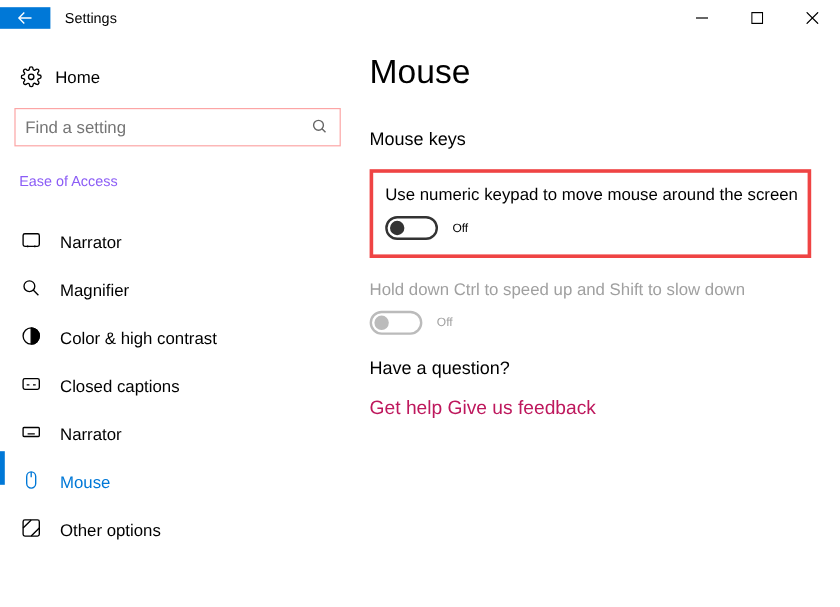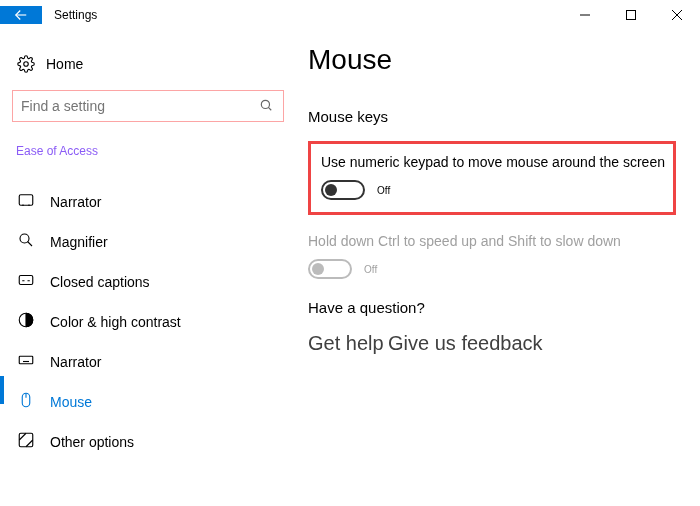--- a/index.html
+++ b/index.html
@@ -33,21 +33,21 @@
 .opt-label{font-size:14px;margin-bottom:10px}
 .toggle-row{display:flex;align-items:center;gap:12px}
 .toggle{width:44px;height:20px;border:2px solid #333;border-radius:10px;position:relative;background:#fff}
 .toggle.off .knob{position:absolute;left:2px;top:2px;width:12px;height:12px;background:#333;border-radius:50%}
 .toggle.on .knob{position:absolute;right:2px;top:2px;width:12px;height:12px;background:#333;border-radius:50%}
 .toggle.dis{border-color:#bbb}
 .toggle.dis .knob{background:#bbb}
 .toggle-txt{font-size:10px}
 .disabled .opt-label,.disabled .toggle-txt{color:#a0a0a0}
 .opt-block{margin-bottom:20px}
-.link{color:#404040;font-size:20px;cursor:pointer;margin-bottom:26px;display:inline-block}
+.link{color:#be185d;font-size:16px;cursor:pointer;margin-bottom:26px;display:inline-block}
 .section2{margin-top:6px}
 </style>
 </head>
 <body>
 
 <div class="titlebar">
   <div class="back-btn">
     <svg width="18" height="18" viewBox="0 0 24 24" fill="none" stroke-width="1.5">
         <path d="M19 12H5"></path>
         <path d="M11 18l-6-6 6-6"></path>
@@ -108,35 +108,35 @@
           <svg width="18" height="18" viewBox="0 0 24 24" fill="none" stroke="currentColor" stroke-width="1.5">
             <circle cx="10" cy="10" r="6"></circle>
             <path d="M20 20l-6-6"></path>
           </svg>
         </span>
       <span class="lbl">Magnifier</span>
     </div>
     <div class="nav-item">
       <span class="icon">
           <svg width="18" height="18" viewBox="0 0 24 24" fill="none" stroke="currentColor" stroke-width="1.5">
-            <rect x="3" y="6" width="18" height="12" rx="2"></rect>
-            <path d="M7 13h3M14 13h3"></path>
-          </svg>
-        </span>
-      <span class="lbl">Closed captions</span>
-    </div>
-    <div class="nav-item">
-      <span class="icon">
-          <svg width="18" height="18" viewBox="0 0 24 24" fill="none" stroke="currentColor" stroke-width="1.5">
             <circle cx="12" cy="12" r="9"></circle>
             <path d="M12 3v18"></path>
             <path d="M12 3a9 9 0 0 1 0 18" fill="currentColor"></path>
           </svg>
         </span>
       <span class="lbl">Color &amp; high contrast</span>
+    </div>
+    <div class="nav-item">
+      <span class="icon">
+          <svg width="18" height="18" viewBox="0 0 24 24" fill="none" stroke="currentColor" stroke-width="1.5">
+            <rect x="3" y="6" width="18" height="12" rx="2"></rect>
+            <path d="M7 13h3M14 13h3"></path>
+          </svg>
+        </span>
+      <span class="lbl">Closed captions</span>
     </div>
     <div class="nav-item">
       <span class="icon">
           <svg width="18" height="18" viewBox="0 0 24 24" fill="none" stroke="currentColor" stroke-width="1.5">
             <rect x="3" y="7" width="18" height="10" rx="1"></rect>
             <path d="M6 10h0M9 10h0M12 10h0M15 10h0M18 10h0M8 14h8"></path>
           </svg>
         </span>
       <span class="lbl">Narrator</span>
     </div>

